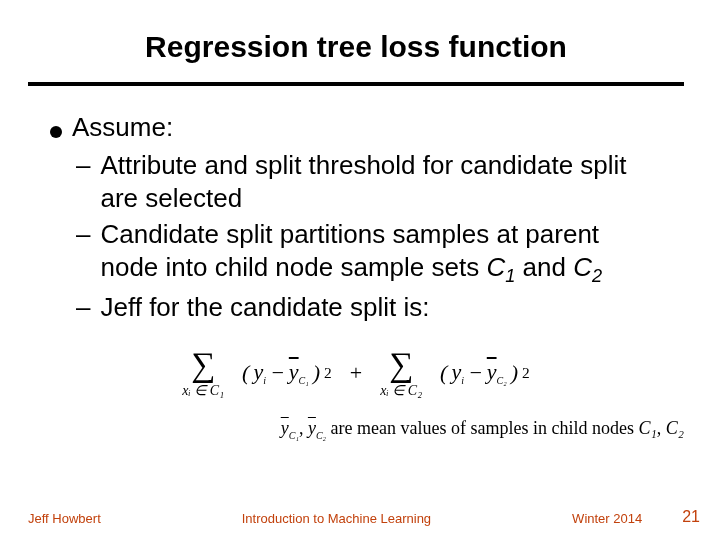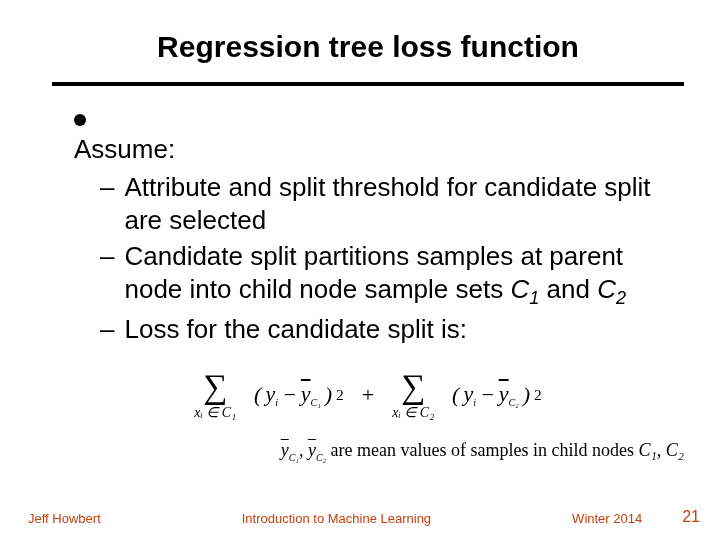--- a/index.html
+++ b/index.html
@@ -1,42 +1,42 @@
 <!DOCTYPE html>
 <html><head>
 <meta charset="utf-8">
 <style>
   * { margin: 0; padding: 0; box-sizing: border-box; }
   html, body { width: 720px; height: 540px; background: #fff; overflow: hidden; }
   body { font-family: Arial, Helvetica, sans-serif; color: #000; position: relative; }
 
   .slide {
     width: 720px; height: 540px; position: relative;
-    padding: 26px 36px 0 52px;
+    padding: 26px 36px 0 28px;
   }
 
   .title {
     text-align: center;
     font-size: 30px;
     font-weight: 700;
     margin-top: 4px;
   }
 
   .rule {
     margin-top: 18px;
     border: 0;
     border-top: 4px solid #000;
   }
 
   .body {
     margin-top: 26px;
     padding-left: 22px;
   }
 
-  .top-line { display: flex; align-items: baseline; gap: 10px; flex-direction: column; }
+  .top-line { display: flex; align-items: baseline; gap: 10px; }
   .disc {
     width: 12px; height: 12px; border-radius: 50%;
     background: #000; display: inline-block; flex: 0 0 auto;
     position: relative; top: 2px;
   }
   .assume { font-size: 26px; }
 
   .dash-list {
     list-style: none;
     margin-top: 6px;
@@ -110,21 +110,21 @@
         <span class="litext">Attribute and split threshold for candidate split are selected</span>
       </li>
       <li>
         <span class="dash">–</span>
         <span class="litext">
           <span>Candidate split partitions samples at parent node into child node sample sets </span><i><span>C</span></i><span class="sub">1</span><span> and </span><i><span>C</span></i><span class="sub">2</span>
         </span>
       </li>
       <li>
         <span class="dash">–</span>
-        <span class="litext">Loss for the candidate split is:</span>
+        <span class="litext">Jeff for the candidate split is:</span>
       </li>
     </ul>
   </div>
 
   <div class="formula-wrap">
     <span class="formula">
       <span class="sum-block">
         <span class="sigma">∑</span>
         <span class="sumsub">xᵢ ∈ C₁</span>
       </span>

